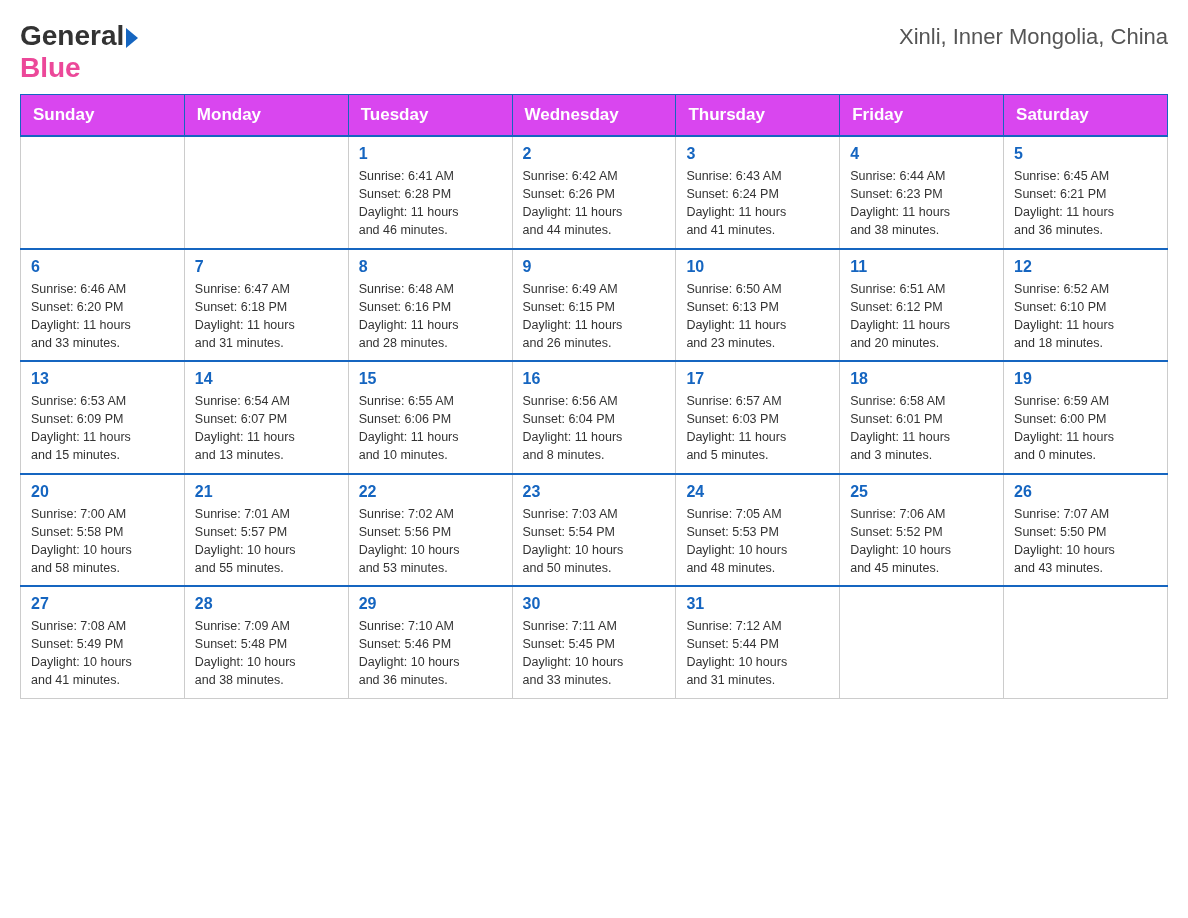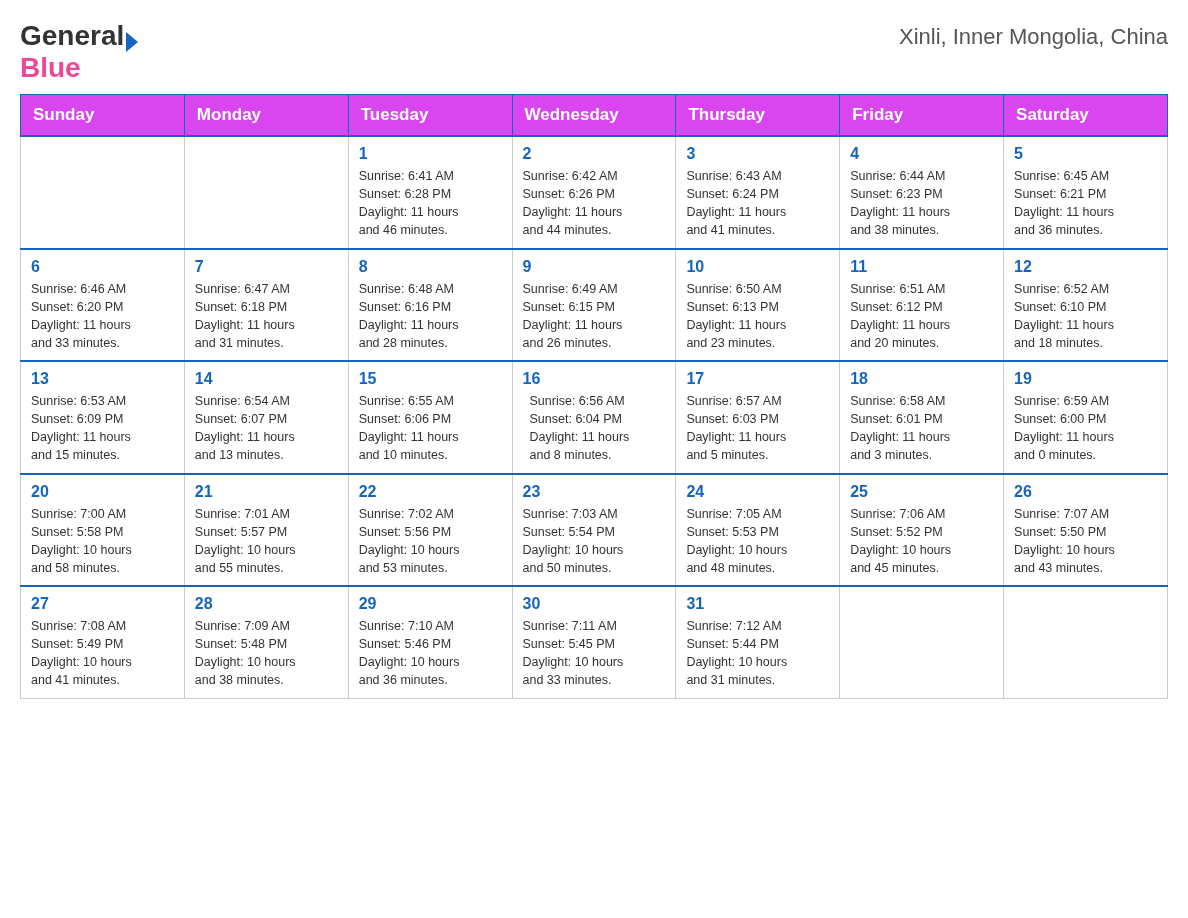--- a/index.html
+++ b/index.html
@@ -16,21 +16,21 @@
       align-items: flex-start;
       margin-bottom: 10px;
     }
     .logo {
       display: flex;
       flex-direction: column;
       align-items: flex-start;
     }
     .logo-text {
       display: flex;
-      align-items: flex-end;
+      align-items: center;
     }
     .logo-general {
       font-size: 28px;
       font-weight: bold;
       color: #333;
     }
     .logo-blue-part {
       display: flex;
       align-items: center;
     }
@@ -241,21 +241,21 @@
         </td>
         <td>
           <div class="day-number">15</div>
           <div class="day-info" style="white-space: pre-line;">Sunrise: 6:55 AM
 Sunset: 6:06 PM
 Daylight: 11 hours
 and 10 minutes.</div>
         </td>
         <td>
           <div class="day-number">16</div>
-          <div class="day-info" style="white-space: pre-line; margin-left: 7px;">Sunrise: 6:56 AM
+          <div class="day-info" style="white-space: pre-line;">Sunrise: 6:56 AM
 Sunset: 6:04 PM
 Daylight: 11 hours
 and 8 minutes.</div>
         </td>
         <td>
           <div class="day-number">17</div>
           <div class="day-info" style="white-space: pre-line;">Sunrise: 6:57 AM
 Sunset: 6:03 PM
 Daylight: 11 hours
 and 5 minutes.</div>

